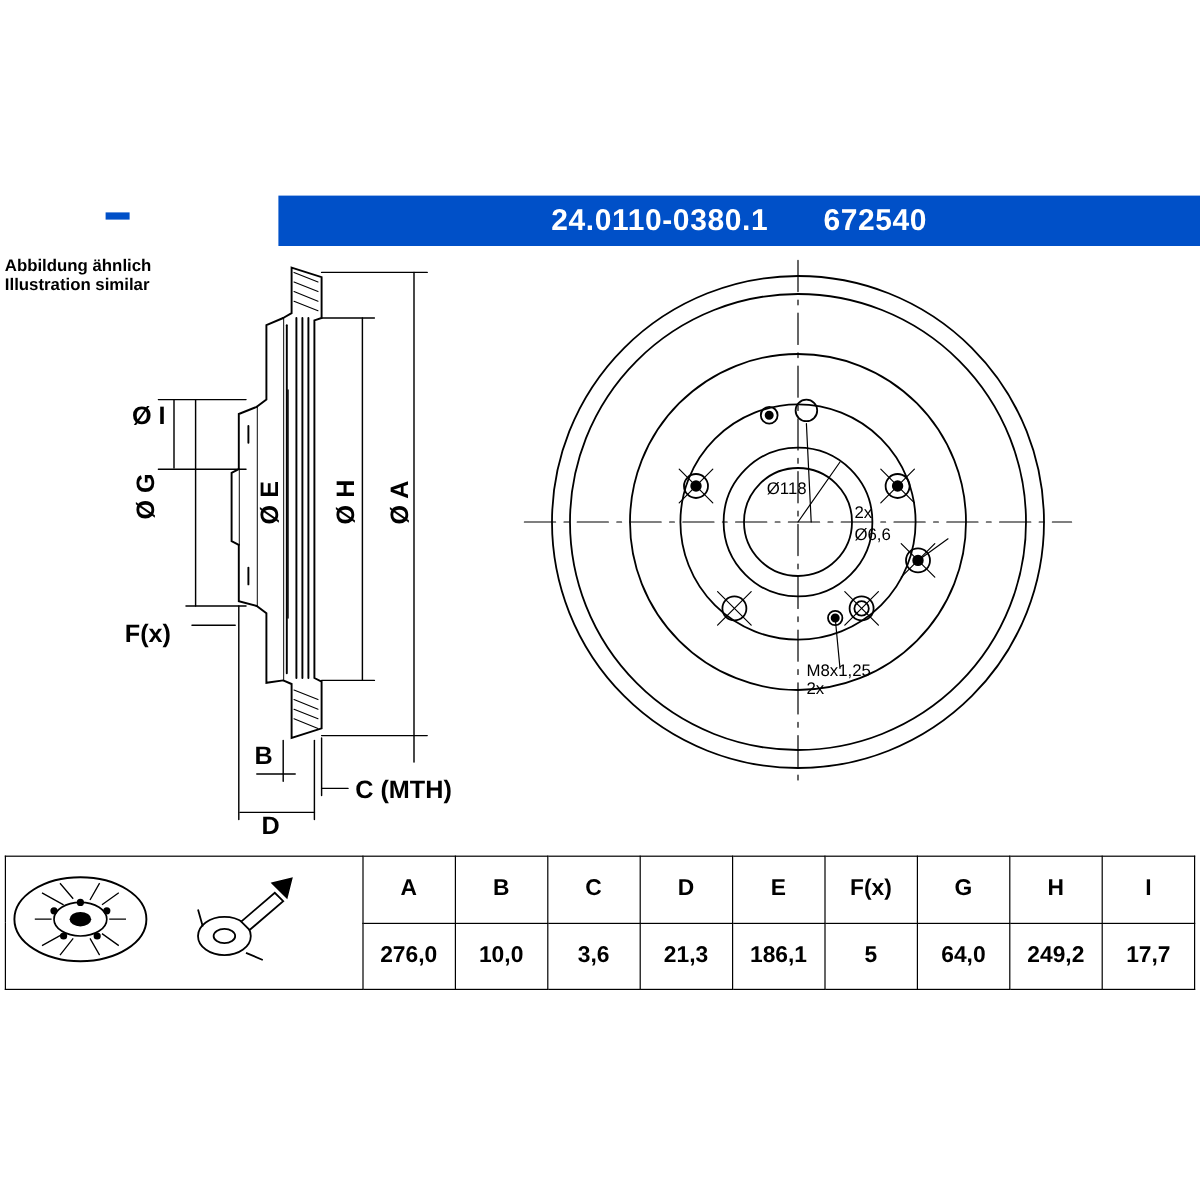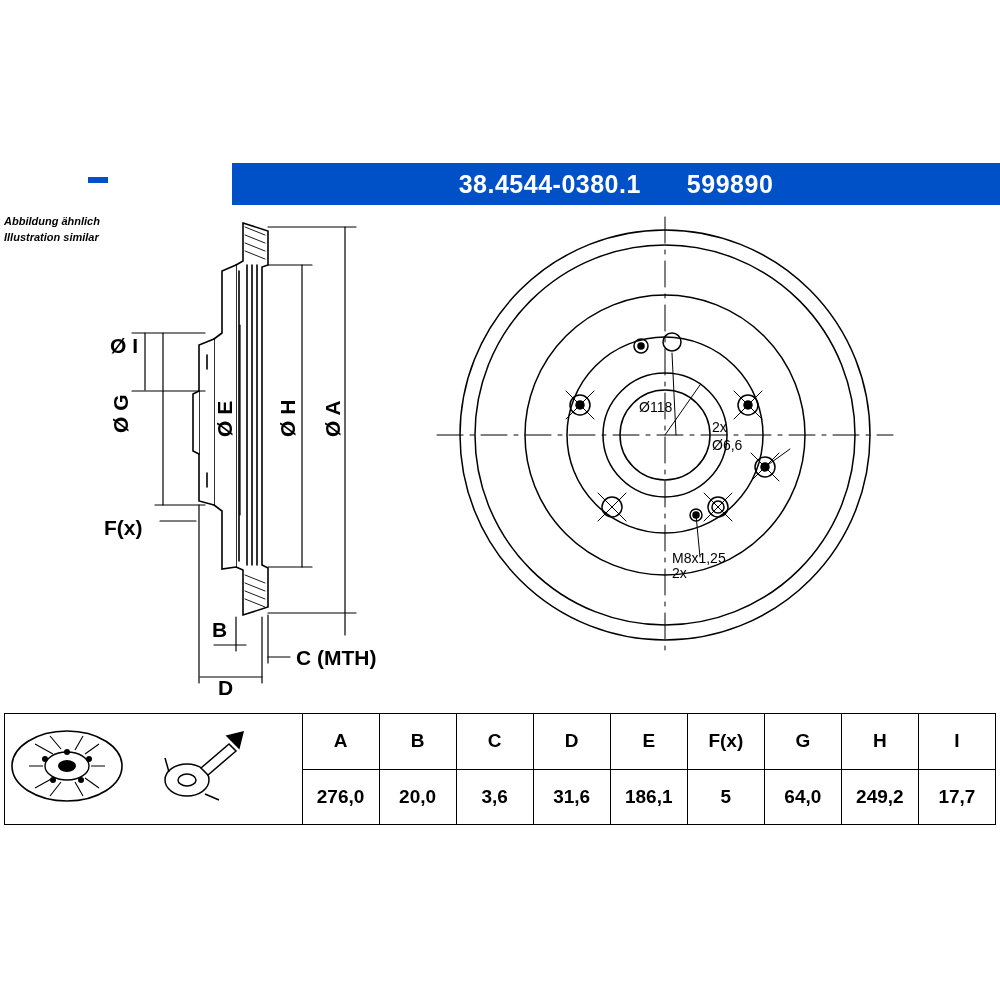--- a/index.html
+++ b/index.html
@@ -50,24 +50,23 @@
     width: 20px;
     height: 6px;
     background: #0050c8;
   }
 
   
   .caption {
     position: absolute;
     left: 4px;
     top: 213px;
-    font-size: 11px;
+    font-size: 14px;
     font-weight: bold;
     line-height: 16px;
-    font-style: italic;
   }
 
   
   .drawing {
     position: absolute;
     left: 0;
     top: 205px;
     width: 1000px;
     height: 500px;
   }
@@ -105,22 +104,22 @@
   .kvcell { width: 64px; }
 </style>
 </head>
 <body>
 
 <div class="page">
 
   <div class="header-tick"></div>
 
   <div class="header-bar">
-    <span class="part-no">38.4544-0380.1</span>
-    <span class="ref-no">599890</span>
+    <span class="part-no">24.0110-0380.1</span>
+    <span class="ref-no">672540</span>
   </div>
 
   <div class="caption">
     <div>Abbildung ähnlich</div>
     <div>Illustration similar</div>
   </div>
 
   <svg class="drawing" viewBox="0 0 1000 500">
     <g fill="none" stroke="#000" stroke-width="1.4" stroke-linecap="round">
 
@@ -306,23 +305,23 @@
       <th class="kvcell">C</th>
       <th class="kvcell">D</th>
       <th class="kvcell">E</th>
       <th class="kvcell">F(x)</th>
       <th class="kvcell">G</th>
       <th class="kvcell">H</th>
       <th class="kvcell">I</th>
     </tr>
     <tr class="val-row">
       <td>276,0</td>
-      <td>20,0</td>
+      <td>10,0</td>
       <td>3,6</td>
-      <td>31,6</td>
+      <td>21,3</td>
       <td>186,1</td>
       <td>5</td>
       <td>64,0</td>
       <td>249,2</td>
       <td>17,7</td>
     </tr>
   </tbody>
     </table>
 
 </div>

